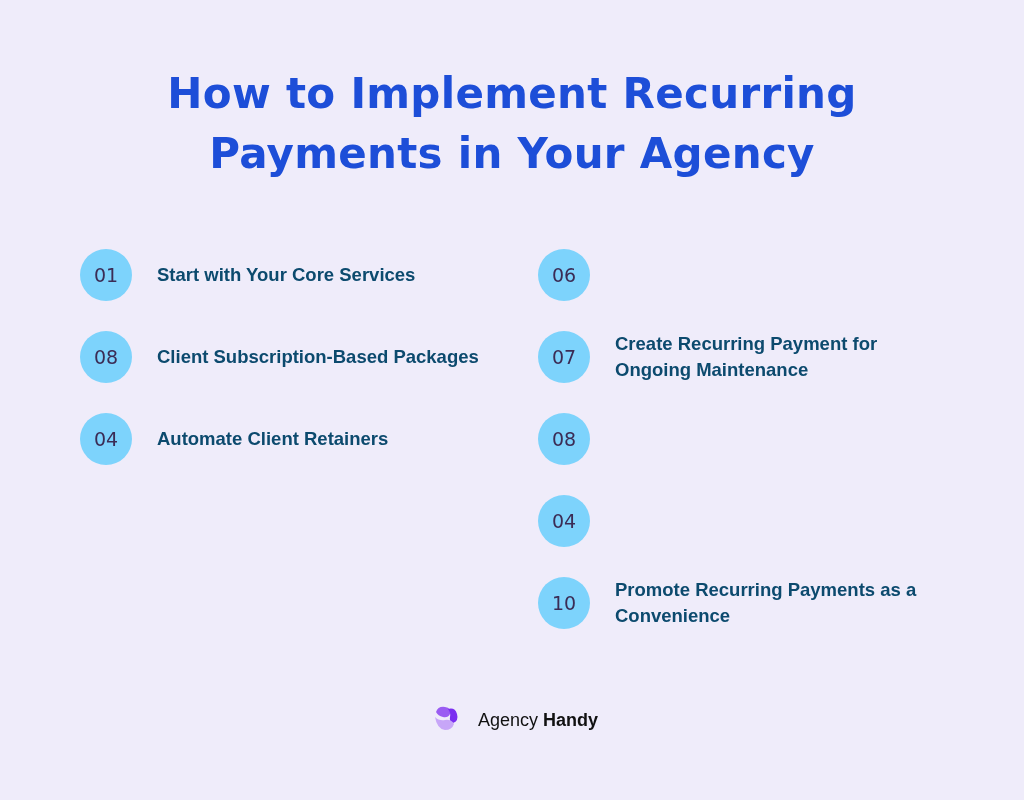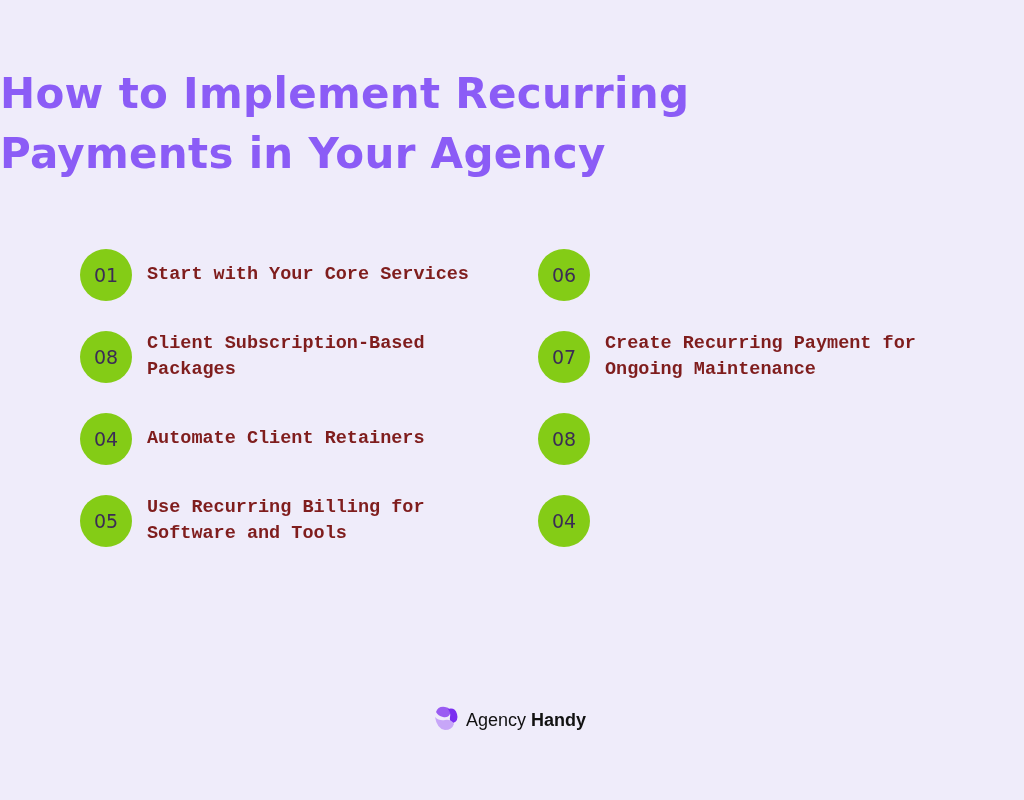--- a/index.html
+++ b/index.html
@@ -5,61 +5,62 @@
   html, body { margin: 0; padding: 0; }
   body {
     width: 1024px; height: 800px;
     background: #efecfa;
     font-family: "Liberation Sans", sans-serif;
     position: relative;
     overflow: hidden;
   }
   .title {
     position: absolute; top: 64px; left: 0; width: 1024px;
+    text-align: center;
     font-family: "DejaVu Sans", sans-serif;
     font-weight: bold;
     font-size: 42px;
     line-height: 60px;
-    color: #8b5cf6;
+    color: #1d4ed8;
     letter-spacing: 0.3px;
   }
   .col { position: absolute; top: 249px; width: 440px; }
   .col.left { left: 80px; }
   .col.right { left: 538px; }
   .item {
     position: relative;
     height: 52px;
     margin-bottom: 30px;
     display: flex; align-items: center;
   }
   .num {
     width: 52px; height: 52px; border-radius: 50%;
-    background: #84cc16;
+    background: #7dd3fc;
     color: #3b2c55;
     font-family: "DejaVu Sans", sans-serif;
     font-size: 19px;
     display: flex; align-items: center; justify-content: center;
     flex: 0 0 52px;
   }
   .label {
-    margin-left: 15px;
-    font-family: Liberation Mono, monospace;
+    margin-left: 25px;
+    font-family: Liberation Sans, sans-serif;
     font-weight: bold;
     font-size: 18.5px;
     line-height: 26px;
-    color: #7f1d1d;
+    color: #0c4a6e;
     white-space: pre-line;
   }
   .brand {
     position: absolute; top: 704px; left: 432px;
     display: flex; align-items: center;
   }
   .brand svg { width: 28px; height: 28px; }
   .brand-text {
-    margin-left: 6px;
+    margin-left: 18px;
     font-family: "Liberation Sans", sans-serif;
     font-size: 18px;
     color: #111;
   }
   .brand-text b { font-weight: bold; }
 </style>
 </head>
 <body>
 
 <div class="title">
@@ -73,42 +74,42 @@
     <div class="label">Start with Your Core Services</div>
   </div>
   <div class="item">
     <div class="num">08</div>
     <div class="label">Client Subscription-Based Packages</div>
   </div>
   <div class="item">
     <div class="num">04</div>
     <div class="label">Automate Client Retainers</div>
   </div>
-  <div class="item">
-    <div class="num">05</div>
-    <div class="label">Use Recurring Billing for
-Software and Tools</div>
-  </div>
 </div>
 
 <div class="col right">
   <div class="item">
     <div class="num">06</div>
   </div>
   <div class="item">
     <div class="num">07</div>
     <div class="label">Create Recurring Payment for
 Ongoing Maintenance</div>
   </div>
   <div class="item">
     <div class="num">08</div>
   </div>
   <div class="item">
     <div class="num">04</div>
   </div>
+  <div class="item">
+    <div class="num">10</div>
+    <div class="label">Promote Recurring Payments as a
+Convenience</div>
+  </div>
 </div>
 
 <div class="brand">
   <span>
     <svg viewBox="0 0 28 28">
       <path d="M4 8 Q6 2 13 3 Q20 4 18 10 Q16 14 11 13 Q6 12 4 8 Z" fill="#9a5cf2"></path>
       <path d="M16 5 Q23 3 25 10 Q27 17 21 19 Q17 18 18 13 Q19 9 16 5 Z" fill="#7a2ef0"></path>
       <path d="M3 13 Q7 17 13 16 Q19 15 22 20 Q20 26 13 26 Q5 25 3 13 Z" fill="#c7a6f8"></path>
     </svg>
   </span>

